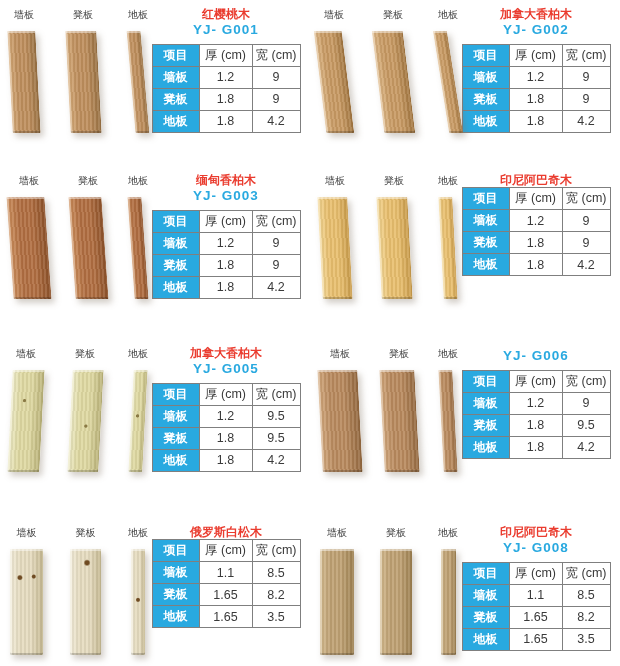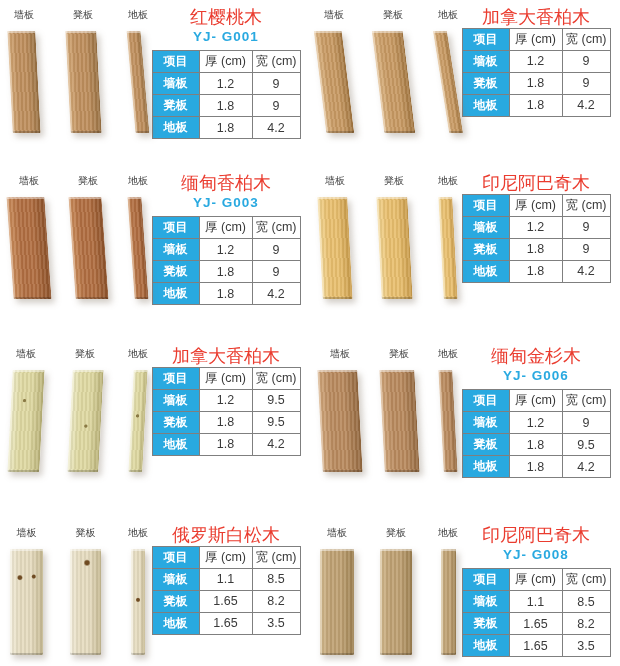--- a/index.html
+++ b/index.html
@@ -62,21 +62,21 @@
       radial-gradient(circle 2.5px at 50% 48%, #6f4b22 55%, rgba(111,75,34,0) 100%);}
   .c5 .plank-wall{--knots:
       radial-gradient(circle 2px at 42% 30%, #8a7a45 60%, rgba(138,122,69,0) 100%);}
   .c5 .plank-bench{--knots:
       radial-gradient(circle 2px at 52% 55%, #8a7a45 60%, rgba(138,122,69,0) 100%);}
   .c5 .plank-floor{--knots:
       radial-gradient(circle 2px at 45% 45%, #8a7a45 60%, rgba(138,122,69,0) 100%);}
 
   
   .info{flex:1;text-align:center;}
-  .title{font-size:18px;font-weight:normal;color:var(--title-red);line-height:1.1;}
+  .title{font-size:12px;font-weight:bold;color:var(--title-red);line-height:1.1;}
   .code{font-size:13.5px;font-weight:bold;color:var(--accent-blue);letter-spacing:1px;line-height:1.15;margin:1px 0 6px;}
   table.spec{border-collapse:collapse;width:148px;margin:0 auto;table-layout:fixed;}
   table.spec col.c-key{width:47px;} table.spec col.c-thk{width:53px;} table.spec col.c-wid{width:48px;}
   table.spec th,table.spec td{
     border:1px solid #7f7f7f;height:21px;padding:0;
     font-size:12.5px;color:#3a3a3a;text-align:center;vertical-align:middle;font-weight:normal;
   }
   table.spec .key{
     background:var(--accent-blue);color:#ffffff;font-size:12px;font-weight:bold;
   }
@@ -147,20 +147,21 @@
         <span class="board-label">凳板</span>
         <div class="plank plank-bench"></div>
       </div>
       <div class="sample">
         <span class="board-label">地板</span>
         <div class="plank plank-floor"></div>
       </div>
     </div>
     <div class="info">
       <div class="title">加拿大香柏木</div>
+      <div class="code">YJ- G002</div>
       <table class="spec">
         <colgroup>
               <col class="c-key">
               <col class="c-thk">
               <col class="c-wid">
             </colgroup>
         <tbody>
               <tr>
           <th class="key">项目</th>
           <th>厚 (cm)</th>
@@ -295,20 +296,21 @@
         <span class="board-label">凳板</span>
         <div class="plank plank-bench"></div>
       </div>
       <div class="sample">
         <span class="board-label">地板</span>
         <div class="plank plank-floor"></div>
       </div>
     </div>
     <div class="info">
       <div class="title">加拿大香柏木</div>
+      <div class="code">YJ- G005</div>
       <table class="spec">
         <colgroup>
               <col class="c-key">
               <col class="c-thk">
               <col class="c-wid">
             </colgroup>
         <tbody>
               <tr>
           <th class="key">项目</th>
           <th>厚 (cm)</th>
@@ -343,21 +345,20 @@
       <div class="sample">
         <span class="board-label">凳板</span>
         <div class="plank plank-bench"></div>
       </div>
       <div class="sample">
         <span class="board-label">地板</span>
         <div class="plank plank-floor"></div>
       </div>
     </div>
     <div class="info">
-      <div class="title">缅甸金杉木</div>
       <div class="code">YJ- G006</div>
       <table class="spec">
         <colgroup>
               <col class="c-key">
               <col class="c-thk">
               <col class="c-wid">
             </colgroup>
         <tbody>
               <tr>
           <th class="key">项目</th>

